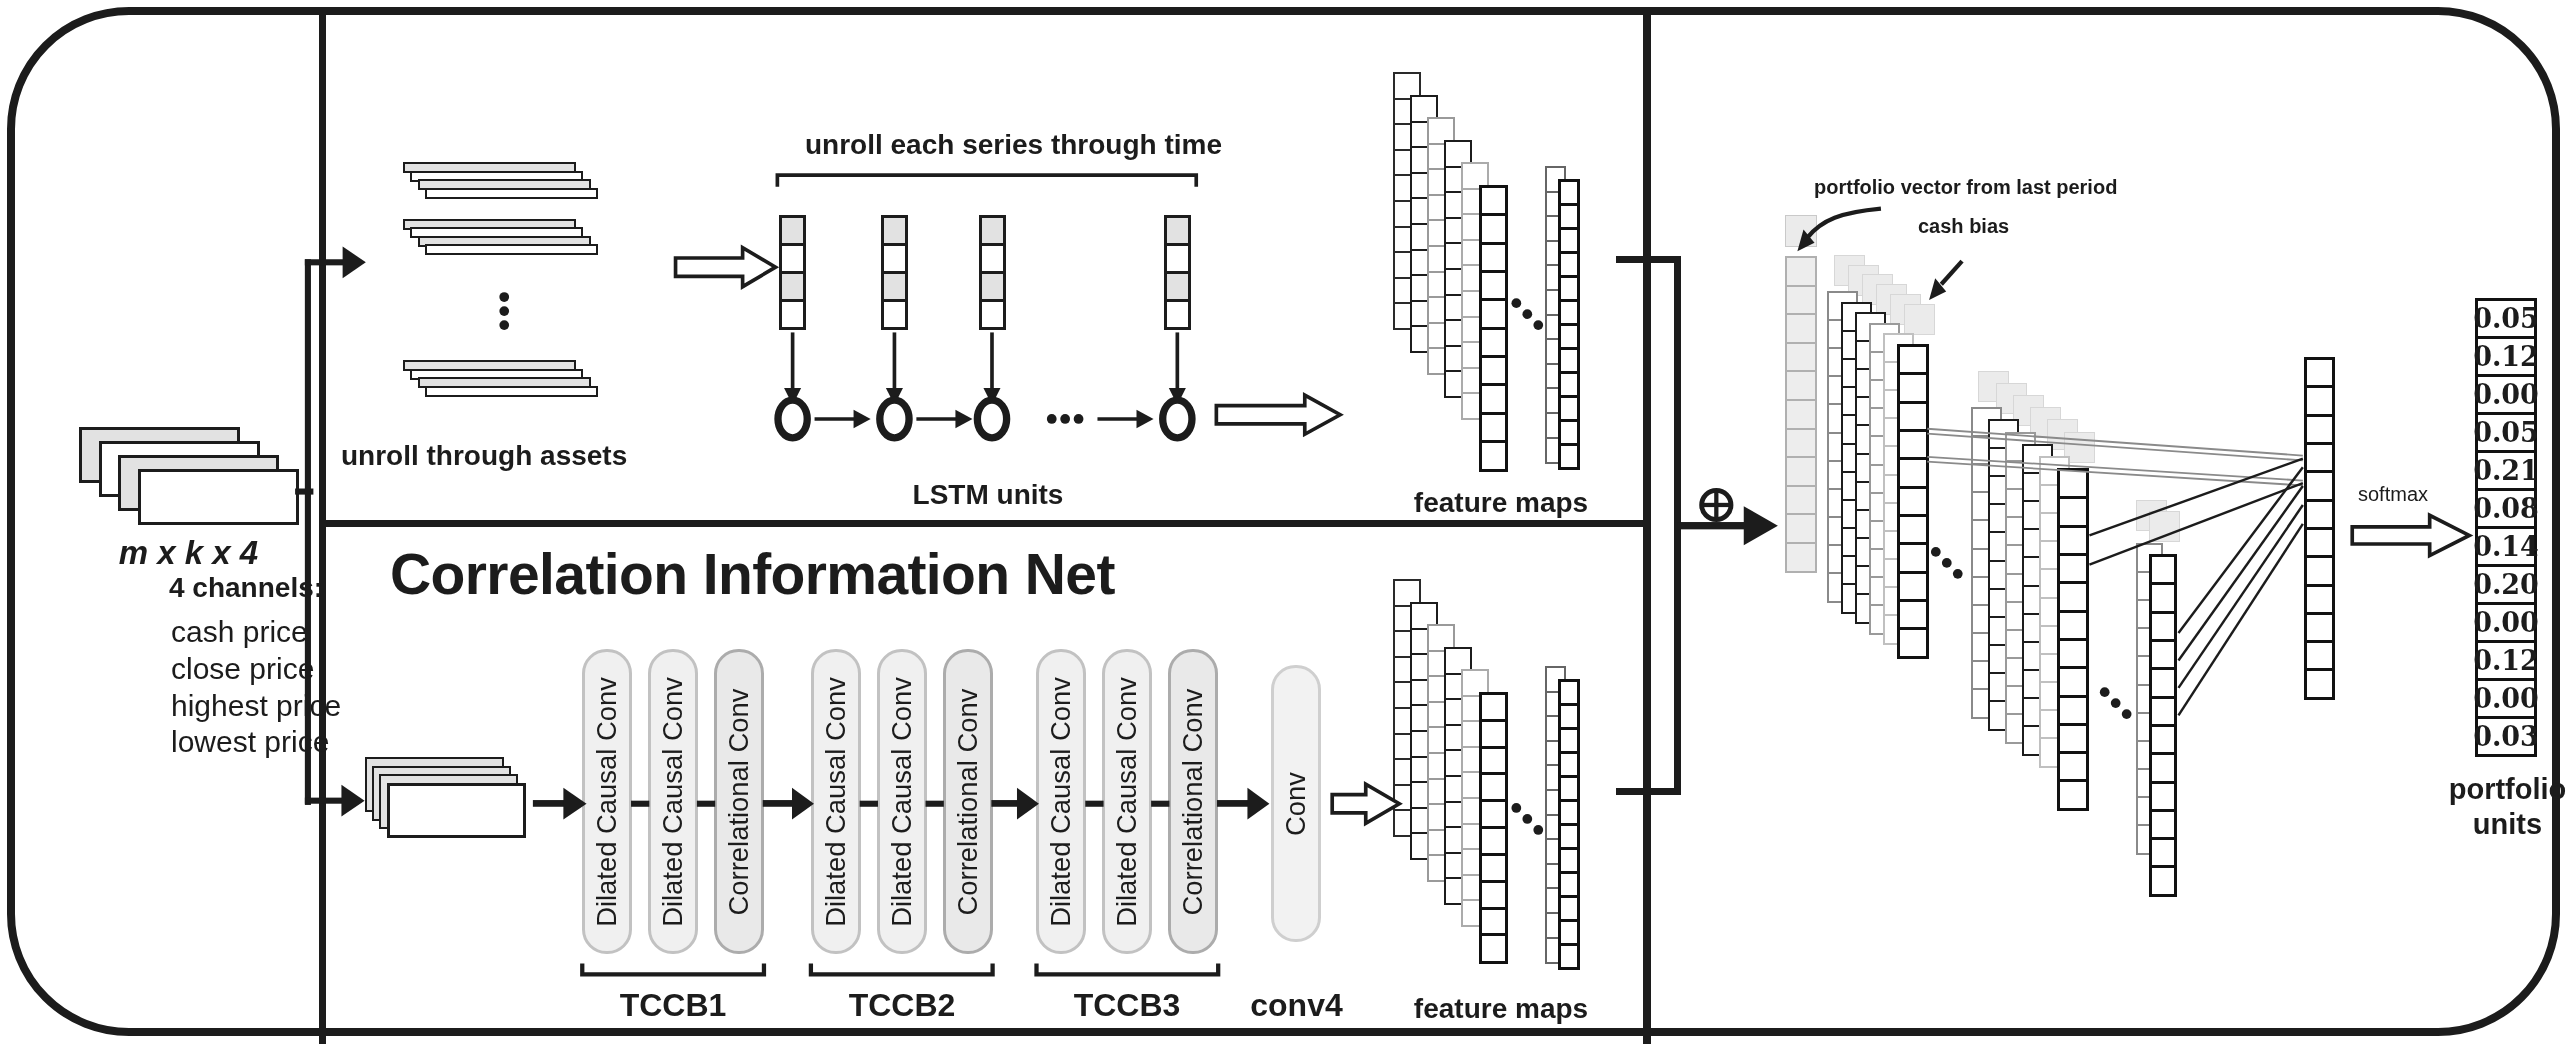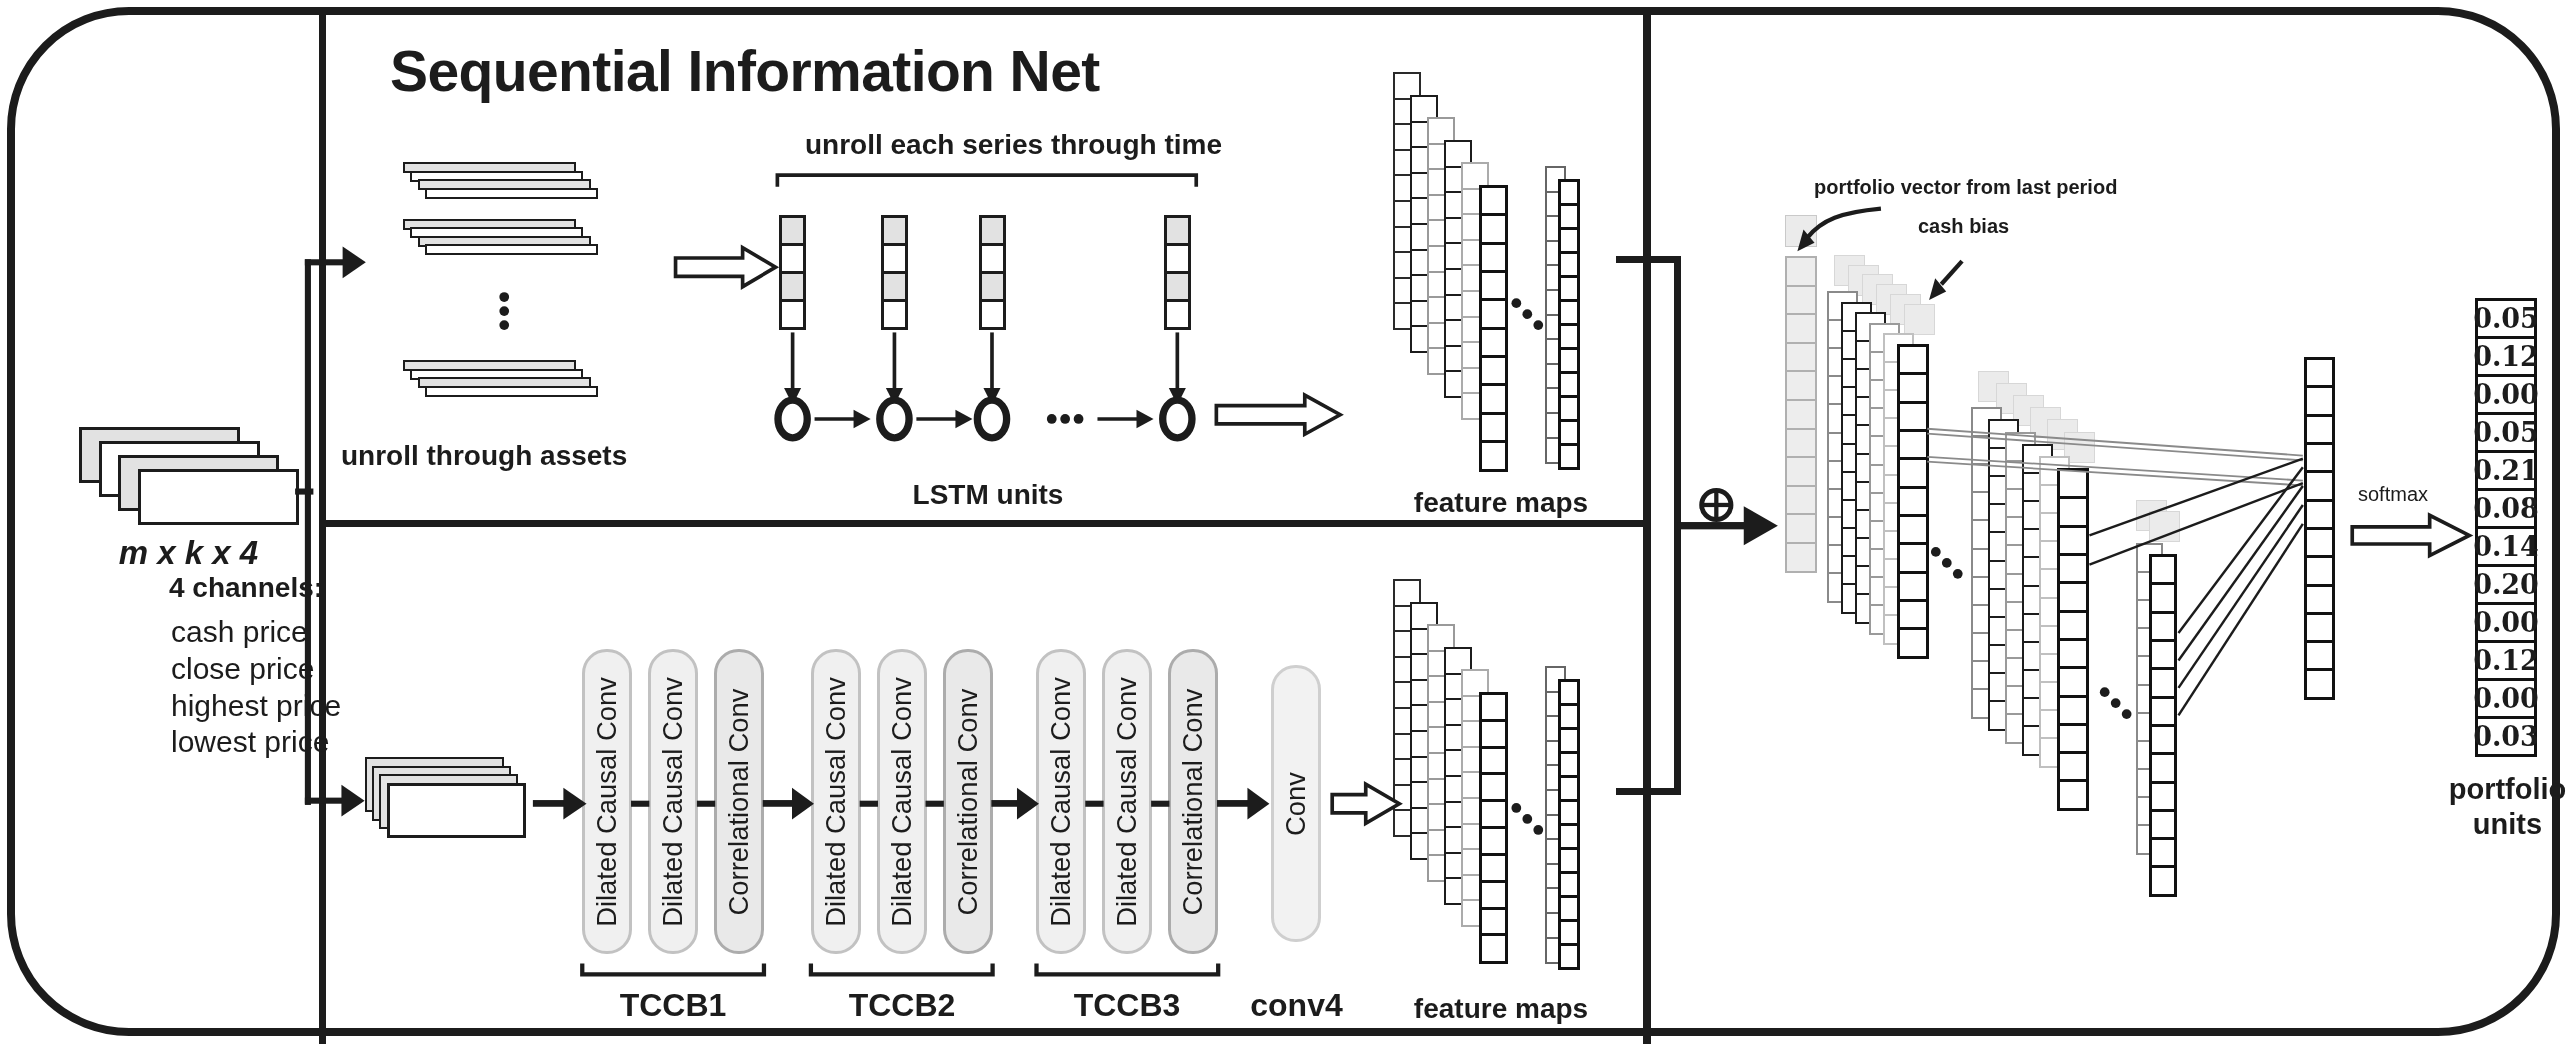--- a/index.html
+++ b/index.html
@@ -48,21 +48,20 @@
   <div class="sheet" style="left:99px;top:441px;width:161px;height:56px;background:#fff;"></div>
   <div class="sheet" style="left:118px;top:455px;width:161px;height:56px;background:#e2e2e2;"></div>
   <div class="sheet" style="left:138px;top:469px;width:161px;height:56px;background:#fff;border-width:3.7px;"></div>
   <div class="lbl" style="left:79px;top:534px;width:219px;font-size:33px;font-style:italic;">m x k x 4</div>
   <div class="biglbl" style="left:169px;top:572px;font-size:28px;">4 channels:</div>
   <div class="chan" style="left:171px;top:613px;">cash price</div>
   <div class="chan" style="left:171px;top:650px;">close price</div>
   <div class="chan" style="left:171px;top:687px;">highest price</div>
   <div class="chan" style="left:171px;top:723px;">lowest price</div>
 
-  <div class="title" style="left:390px;top:38px;">Sequential Information Net</div>
 
   <div class="bar" style="left:403px;top:162px;width:173px;height:11px;background:#e2e2e2;"></div>
   <div class="bar" style="left:410px;top:171px;width:173px;height:11px;background:#fff;"></div>
   <div class="bar" style="left:418px;top:179px;width:173px;height:11px;background:#e2e2e2;"></div>
   <div class="bar" style="left:425px;top:188px;width:173px;height:11px;background:#fff;"></div>
   <div class="bar" style="left:403px;top:219px;width:173px;height:11px;background:#e2e2e2;"></div>
   <div class="bar" style="left:410px;top:227px;width:173px;height:11px;background:#fff;"></div>
   <div class="bar" style="left:418px;top:236px;width:173px;height:11px;background:#e2e2e2;"></div>
   <div class="bar" style="left:425px;top:244px;width:173px;height:11px;background:#fff;"></div>
   <div class="bar" style="left:403px;top:360px;width:173px;height:11px;background:#e2e2e2;"></div>
@@ -194,20 +193,21 @@
       <div class="cell" style="height: 27px; border: 3px solid rgb(17, 17, 17); margin-top: -3px; background: rgb(255, 255, 255);"></div>
       <div class="cell" style="height: 27px; border: 3px solid rgb(17, 17, 17); margin-top: -3px; background: rgb(255, 255, 255);"></div>
       <div class="cell" style="height: 27px; border: 3px solid rgb(17, 17, 17); margin-top: -3px; background: rgb(255, 255, 255);"></div>
       <div class="cell" style="height: 27px; border: 3px solid rgb(17, 17, 17); margin-top: -3px; background: rgb(255, 255, 255);"></div>
       <div class="cell" style="height: 27px; border: 3px solid rgb(17, 17, 17); margin-top: -3px; background: rgb(255, 255, 255);"></div>
       <div class="cell" style="height: 27px; border: 3px solid rgb(17, 17, 17); margin-top: -3px; background: rgb(255, 255, 255);"></div>
       <div class="cell" style="height: 27px; border: 3px solid rgb(17, 17, 17); margin-top: -3px; background: rgb(255, 255, 255);"></div>
     </div>
   <div class="lbl" style="left:1378px;top:487px;width:246px;">feature maps</div>
 
+  <div class="title" style="left:390px;top:541px;">Correlation Information Net</div>
 
   <div class="sheet" style="left:365px;top:757px;width:139px;height:55px;background:#e2e2e2;border-width:2.4px;"></div>
   <div class="sheet" style="left:372px;top:766px;width:139px;height:55px;background:#e2e2e2;border-width:2.4px;"></div>
   <div class="sheet" style="left:379px;top:774px;width:139px;height:55px;background:#e2e2e2;border-width:2.4px;"></div>
   <div class="sheet" style="left:387px;top:783px;width:139px;height:55px;background:#fff;border-width:3.7px;"></div>
 
   <div class="pill" style="left:582px;top:649px;">
       <span>Dilated Causal Conv</span>
     </div>
   <div class="pill" style="left:648px;top:649px;">

